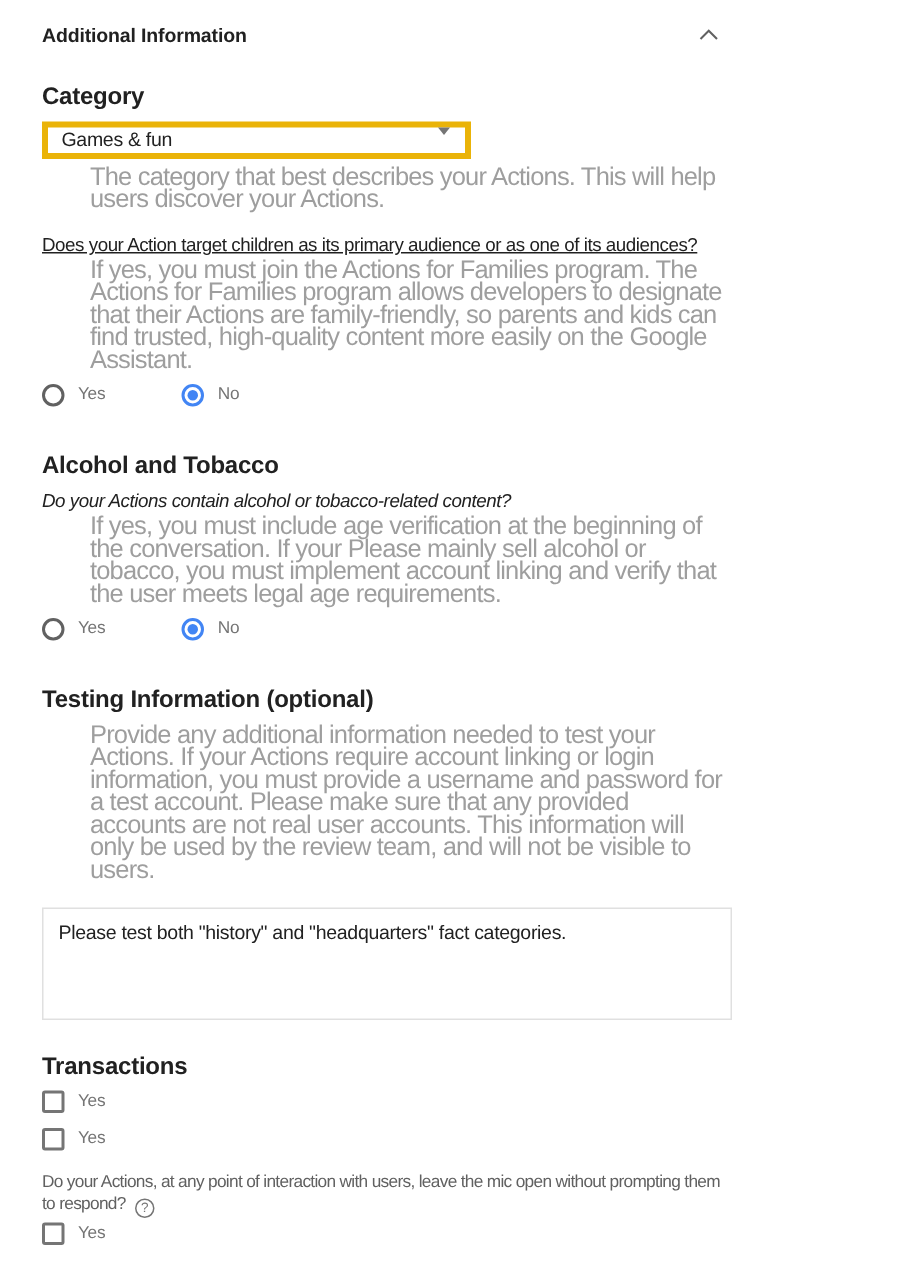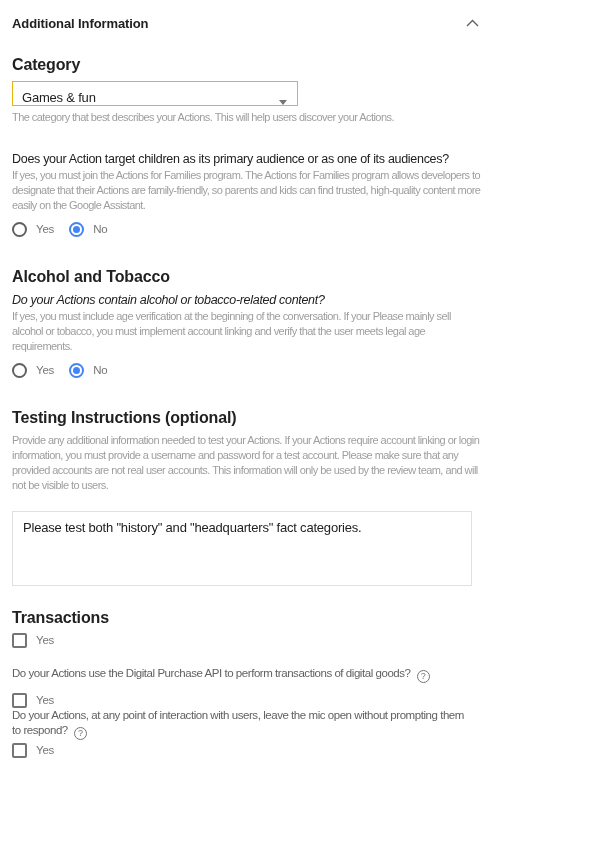--- a/index.html
+++ b/index.html
@@ -1,40 +1,40 @@
 <!DOCTYPE html>
 <html><head>
 <meta charset="utf-8">
 <style>
   * { margin:0; padding:0; box-sizing:border-box; }
   html,body { background:#fff; }
   .page {
     position:relative; width:493px; height:841px; overflow:hidden;
     background:#fff; font-family:"Liberation Sans", sans-serif;
-    padding:0 9px 0 12px;
+    padding:0 9px 0 28px;
   }
   .hdr { display:flex; align-items:center; justify-content:space-between; padding-top:15px; height:31px; }
   .hdr-title { font-size:13px; font-weight:bold; color:#212121; letter-spacing:-0.1px; }
   .chev-btn { display:flex; align-items:center; justify-content:center; width:20px; height:16px; cursor:pointer; margin-right:2px; }
 
   .field-label { font-size:16px; font-weight:bold; color:#212121; letter-spacing:-0.15px; line-height:14px; }
 
   .select {
-    width:286px; height:25px; border:1px solid #eab308; background:#fff;
-    display:flex; align-items:flex-end; justify-content:space-between;
+    width:286px; height:25px; border:4px solid #eab308; background:#fff;
+    display:flex; align-items:flex-start; justify-content:space-between;
     padding:0 10px 0 9px; cursor:pointer;
   }
   .select-value { font-size:13px; color:#212121; letter-spacing:-0.2px; }
   .caret { width:0; height:0; border-left:4px solid transparent; border-right:4px solid transparent; border-top:5px solid #757575; }
 
-  .helper { font-size:11px; color:#9e9e9e; letter-spacing:-0.55px; line-height:15px; }
+  .helper { font-size:17px; color:#9e9e9e; letter-spacing:-0.55px; line-height:15px;margin-left:32px; }
   .q-dark { font-size:12.5px; color:#212121; letter-spacing:-0.3px; line-height:16px; }
   .q-gray { font-size:11.5px; color:#616161; letter-spacing:-0.45px; line-height:15px; }
 
-  .ctl-row { display:flex; align-items:center; height:16px; }
+  .ctl-row { display:flex; align-items:center; height:16px;gap:36px; }
   .radio { width:15px; height:15px; border:2px solid #616161; border-radius:50%; background:#fff; position:relative; flex:none; cursor:pointer; }
   .radio.sel { border-color:#4285f4; }
   .radio.sel::after { content:""; position:absolute; left:50%; top:50%; width:7px; height:7px; margin:-3.5px 0 0 -3.5px; border-radius:50%; background:#4285f4; }
   .checkbox { width:15px; height:15px; border:2px solid #757575; border-radius:2px; background:#fff; flex:none; cursor:pointer; }
   .ctl-label { font-size:11.5px; color:#757575; margin-left:9px; letter-spacing:-0.2px; }
   .opt { display:flex; align-items:center; cursor:pointer; }
   .opt + .opt { margin-left:15px; }
 
   .help-icon {
     display:inline-flex; align-items:center; justify-content:center;
@@ -63,21 +63,21 @@
     </div>
   </div>
 
   <div class="field-label" style="margin-top:27px;">Category</div>
   <div class="select" style="margin-top:9px;">
     <span class="select-value">Games &amp; fun</span>
     <span class="caret"></span>
   </div>
   <div class="helper" style="margin-top:4px;">The category that best describes your Actions. This will help users discover your Actions.</div>
 
-  <div class="q-dark" style="margin-top:26px;">Does your Action target children as its primary audience or as one of its audiences?</div>
+  <div class="q-dark" style="margin-top:15px;text-decoration:underline;">Does your Action target children as its primary audience or as one of its audiences?</div>
   <div class="helper" style="margin-top:1px; max-width:584px;">If yes, you must join the Actions for Families program. The Actions for Families program allows developers to designate that their Actions are family-friendly, so parents and kids can find trusted, high-quality content more easily on the Google Assistant.</div>
   <div class="ctl-row" style="margin-top:8px;">
     <div class="opt">
       <span class="radio"></span>
       <span class="ctl-label">Yes</span>
     </div>
     <div class="opt">
       <span class="radio sel"></span>
       <span class="ctl-label">No</span>
     </div>
@@ -90,40 +90,39 @@
     <div class="opt">
       <span class="radio"></span>
       <span class="ctl-label">Yes</span>
     </div>
     <div class="opt">
       <span class="radio sel"></span>
       <span class="ctl-label">No</span>
     </div>
   </div>
 
-  <div class="field-label" style="margin-top:33px;">Testing Instructions (optional)</div>
+  <div class="field-label" style="margin-top:33px;">Testing Information (optional)</div>
   <div class="helper" style="margin-top:8px; max-width:537px;">Provide any additional information needed to test your Actions. If your Actions require account linking or login information, you must provide a username and password for a test account. Please make sure that any provided accounts are not real user accounts. This information will only be used by the review team, and will not be visible to users.</div>
   <textarea class="ta" style="margin-top: 18px;" spellcheck="false">Please test both "history" and "headquarters" fact categories.</textarea>
 
   <div class="field-label" style="margin-top:25px;">Transactions</div>
   <div class="ctl-row" style="margin-top:7px;">
     <div class="opt">
       <span class="checkbox"></span>
       <span class="ctl-label">Yes</span>
     </div>
   </div>
-  <div class="q-gray" style="margin-top:18px;"><span class="q-line">Do your Actions use the Digital Purchase API to perform transactions of digital goods?</span><span class="help-icon">?</span></div>
   <div class="ctl-row" style="margin-top:9px;">
     <div class="opt">
       <span class="checkbox"></span>
       <span class="ctl-label">Yes</span>
     </div>
   </div>
 
-  <div class="q-gray" style="margin-top:0; max-width:462px;"><span class="q-line">Do your Actions, at any point of interaction with users, leave the mic open without prompting them to respond?</span><span class="help-icon">?</span></div>
+  <div class="q-gray" style="margin-top:14px; max-width:462px;"><span class="q-line">Do your Actions, at any point of interaction with users, leave the mic open without prompting them to respond?</span><span class="help-icon">?</span></div>
   <div class="ctl-row" style="margin-top:2px;">
     <div class="opt">
       <span class="checkbox"></span>
       <span class="ctl-label">Yes</span>
     </div>
   </div>
 
 </div>
 
 </body></html>

